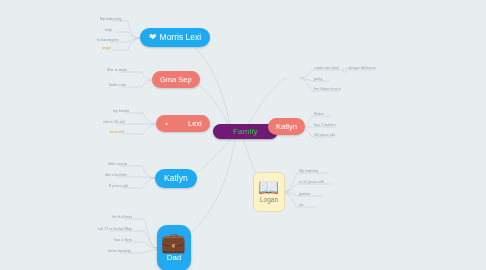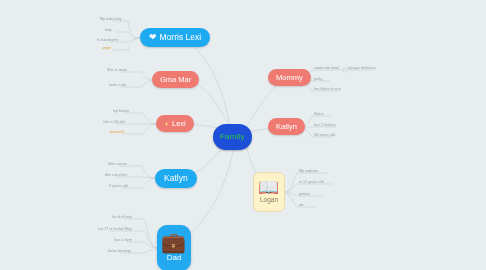--- a/index.html
+++ b/index.html
@@ -25,27 +25,27 @@
   .node {
     position: absolute;
     display: flex;
     align-items: center;
     justify-content: center;
     box-sizing: border-box;
     white-space: nowrap;
   }
   
   .node-root {
-    background: #1d4ed8;
+    background: #701a75;
     color: #2ecc40;
     border-radius: 14px;
     font-size: 8px;
     letter-spacing: .2px;
-    padding: 0 7px;
-    height: 26px;
+    padding: 0 20px;
+    height: 15px;
     box-shadow: 0 1px 2px rgba(0,0,0,.28);
   }
   
   .node-blue {
     background: #1eaaf1;
     color: #ffffff;
     border-radius: 12px;
     font-size: 8.5px;
     height: 19px;
     padding: 0 9px;
@@ -183,26 +183,26 @@
   <div class="node node-blue" style="left:140px; top:28px;">
     <span class="node-icon">❤</span>
     <span class="node-label">Morris Lexi</span>
   </div>
   <div class="leaf" style="left:100px; top:18px;">My baby boy</div>
   <div class="leaf" style="left:105px; top:29px;">kitty</div>
   <div class="leaf" style="left:97px; top:39px;">Is handsome</div>
   <div class="leaf leaf-accent" style="left:102px; top:47px;">angel</div>
 
   <div class="node node-red" style="left:152px; top:71px;">
-    <span class="node-label">Gma Mar</span>
+    <span class="node-label">Gma Sep</span>
   </div>
   <div class="leaf" style="left:107px; top:69px;">She is mom</div>
   <div class="leaf" style="left:109px; top:84px;">looks cute</div>
 
-  <div class="node node-red" style="left:156px; top:115px;">
+  <div class="node node-red" style="left:156px; top:115px;gap:16px;">
     <span class="node-icon" style="font-size:6px;color:#ffd98a;">✦</span>
     <span class="node-label">Lexi</span>
   </div>
   <div class="leaf" style="left:113px; top:110px;">my bestie</div>
   <div class="leaf" style="left:103px; top:121px;">she is 26 old</div>
   <div class="leaf leaf-accent" style="left:110px; top:131px;">beautiful</div>
 
   <div class="node node-blue" style="left:155px; top:169px;">
     <span class="node-label">Katlyn</span>
   </div>
@@ -212,23 +212,20 @@
 
   <div class="node node-image-blue" style="left:157px; top:225px;">
     <span class="node-big-icon">💼</span>
     <span class="node-label">Dad</span>
   </div>
   <div class="leaf" style="left:112px; top:216px;">his b-d trust</div>
   <div class="leaf" style="left:98px; top:228px;">sat 17 is his bd May</div>
   <div class="leaf" style="left:114px; top:239px;">has a farm</div>
   <div class="leaf" style="left:108px; top:250px;">loves farming</div>
 
-  <div class="node node-red" style="left:268px; top:69px;">
-    <span class="node-label">Mommy</span>
-  </div>
   <div class="leaf" style="left:314px; top:67px;">cooks me food</div>
   <div class="leaf" style="left:314px; top:78px;">potty</div>
   <div class="leaf" style="left:314px; top:88px;">her labor is nice</div>
   <div class="leaf" style="left:348px; top:67px;">always delicious</div>
 
   <div class="node node-red" style="left:268px; top:118px;">
     <span class="node-label">Katlyn</span>
   </div>
   <div class="leaf" style="left:314px; top:113px;">Sister</div>
   <div class="leaf" style="left:314px; top:124px;">has 2 babies</div>

